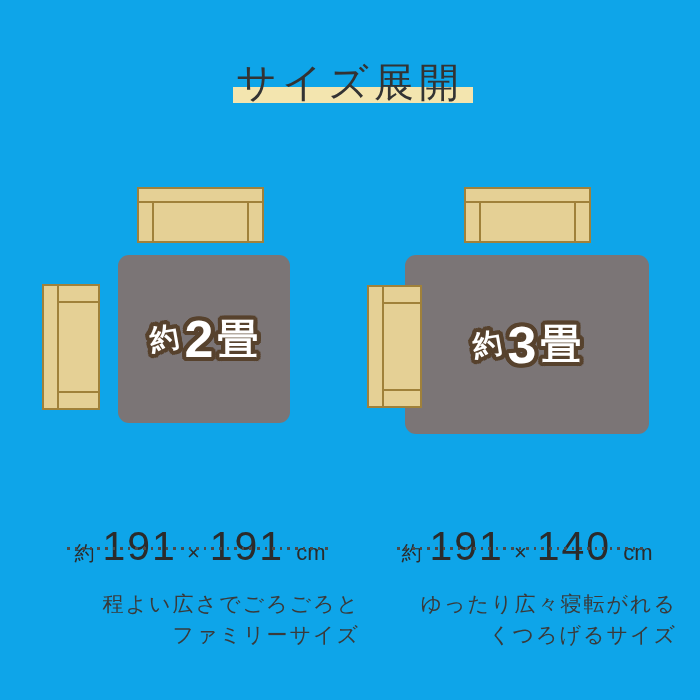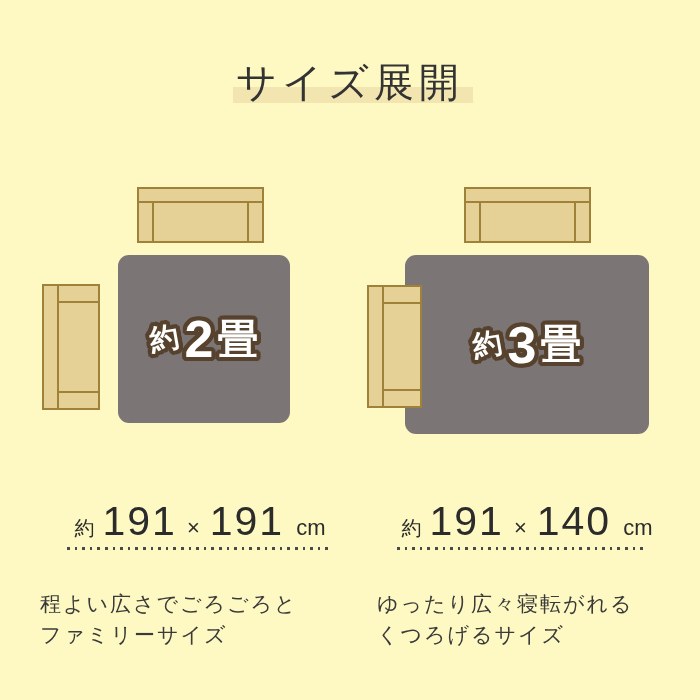--- a/index.html
+++ b/index.html
@@ -1,17 +1,17 @@
 <!DOCTYPE html>
 <html><head>
 <meta charset="utf-8">
 <style>
   html,body { margin:0; padding:0; background:#fff; }
   .stage {
-    position:relative; width:700px; height:700px; background:#fef9c3;
+    position:relative; width:700px; height:700px; background:#0ea5e9;
     font-family:"Liberation Sans","DejaVu Sans",sans-serif; overflow:hidden;
   }
 
   
   .title-row { position:absolute; top:62px; left:0; width:100%; text-align:center; }
   .title-inner {
     position:relative; display:inline-block;
     font-size:40px; line-height:41px; letter-spacing:5px;
     color:#333333; font-weight:400;
   }
@@ -71,35 +71,35 @@
   .rug-label .unit { font-size:41px; margin-left:4px; }
 
   
   .size-row {
     position:absolute; display:flex; align-items:baseline; justify-content:center;
     color:#2b2b2b; white-space:nowrap;
   }
   #p1-size { left:40px;  top:498px; width:320px; }
   #p2-size { left:377px; top:498px; width:300px; }
   .size-pre   { font-size:20px; margin-right:8px; }
-  .size-num   { font-size:41px; letter-spacing:2px; font-weight:500; }
+  .size-num   { font-size:41px; letter-spacing:2px; font-weight:500;margin-top:25px; }
   .size-times { font-size:22px; margin:0 10px; }
   .size-unit  { font-size:22px; margin-left:12px; }
 
   
   .dots {
     position:absolute; height:3px;
     background:repeating-linear-gradient(to right,#4a4a4a 0 2.6px,transparent 2.6px 7.6px);
   }
   #p1-dots { left:67px;  top:547px; width:263px; }
   #p2-dots { left:397px; top:547px; width:246px; }
 
   
   .desc {
-    position:absolute; text-align:left; font-size:21px; letter-spacing:2px;
+    position:absolute; text-align:right; font-size:21px; letter-spacing:2px;
     color:#3a3a3a; line-height:31px;
   }
   #p1-desc { left:40px;  top:588px; width:320px; }
   #p2-desc { left:377px; top:588px; width:300px; }
 </style>
 </head>
 <body>
 
 <div class="stage">
 

